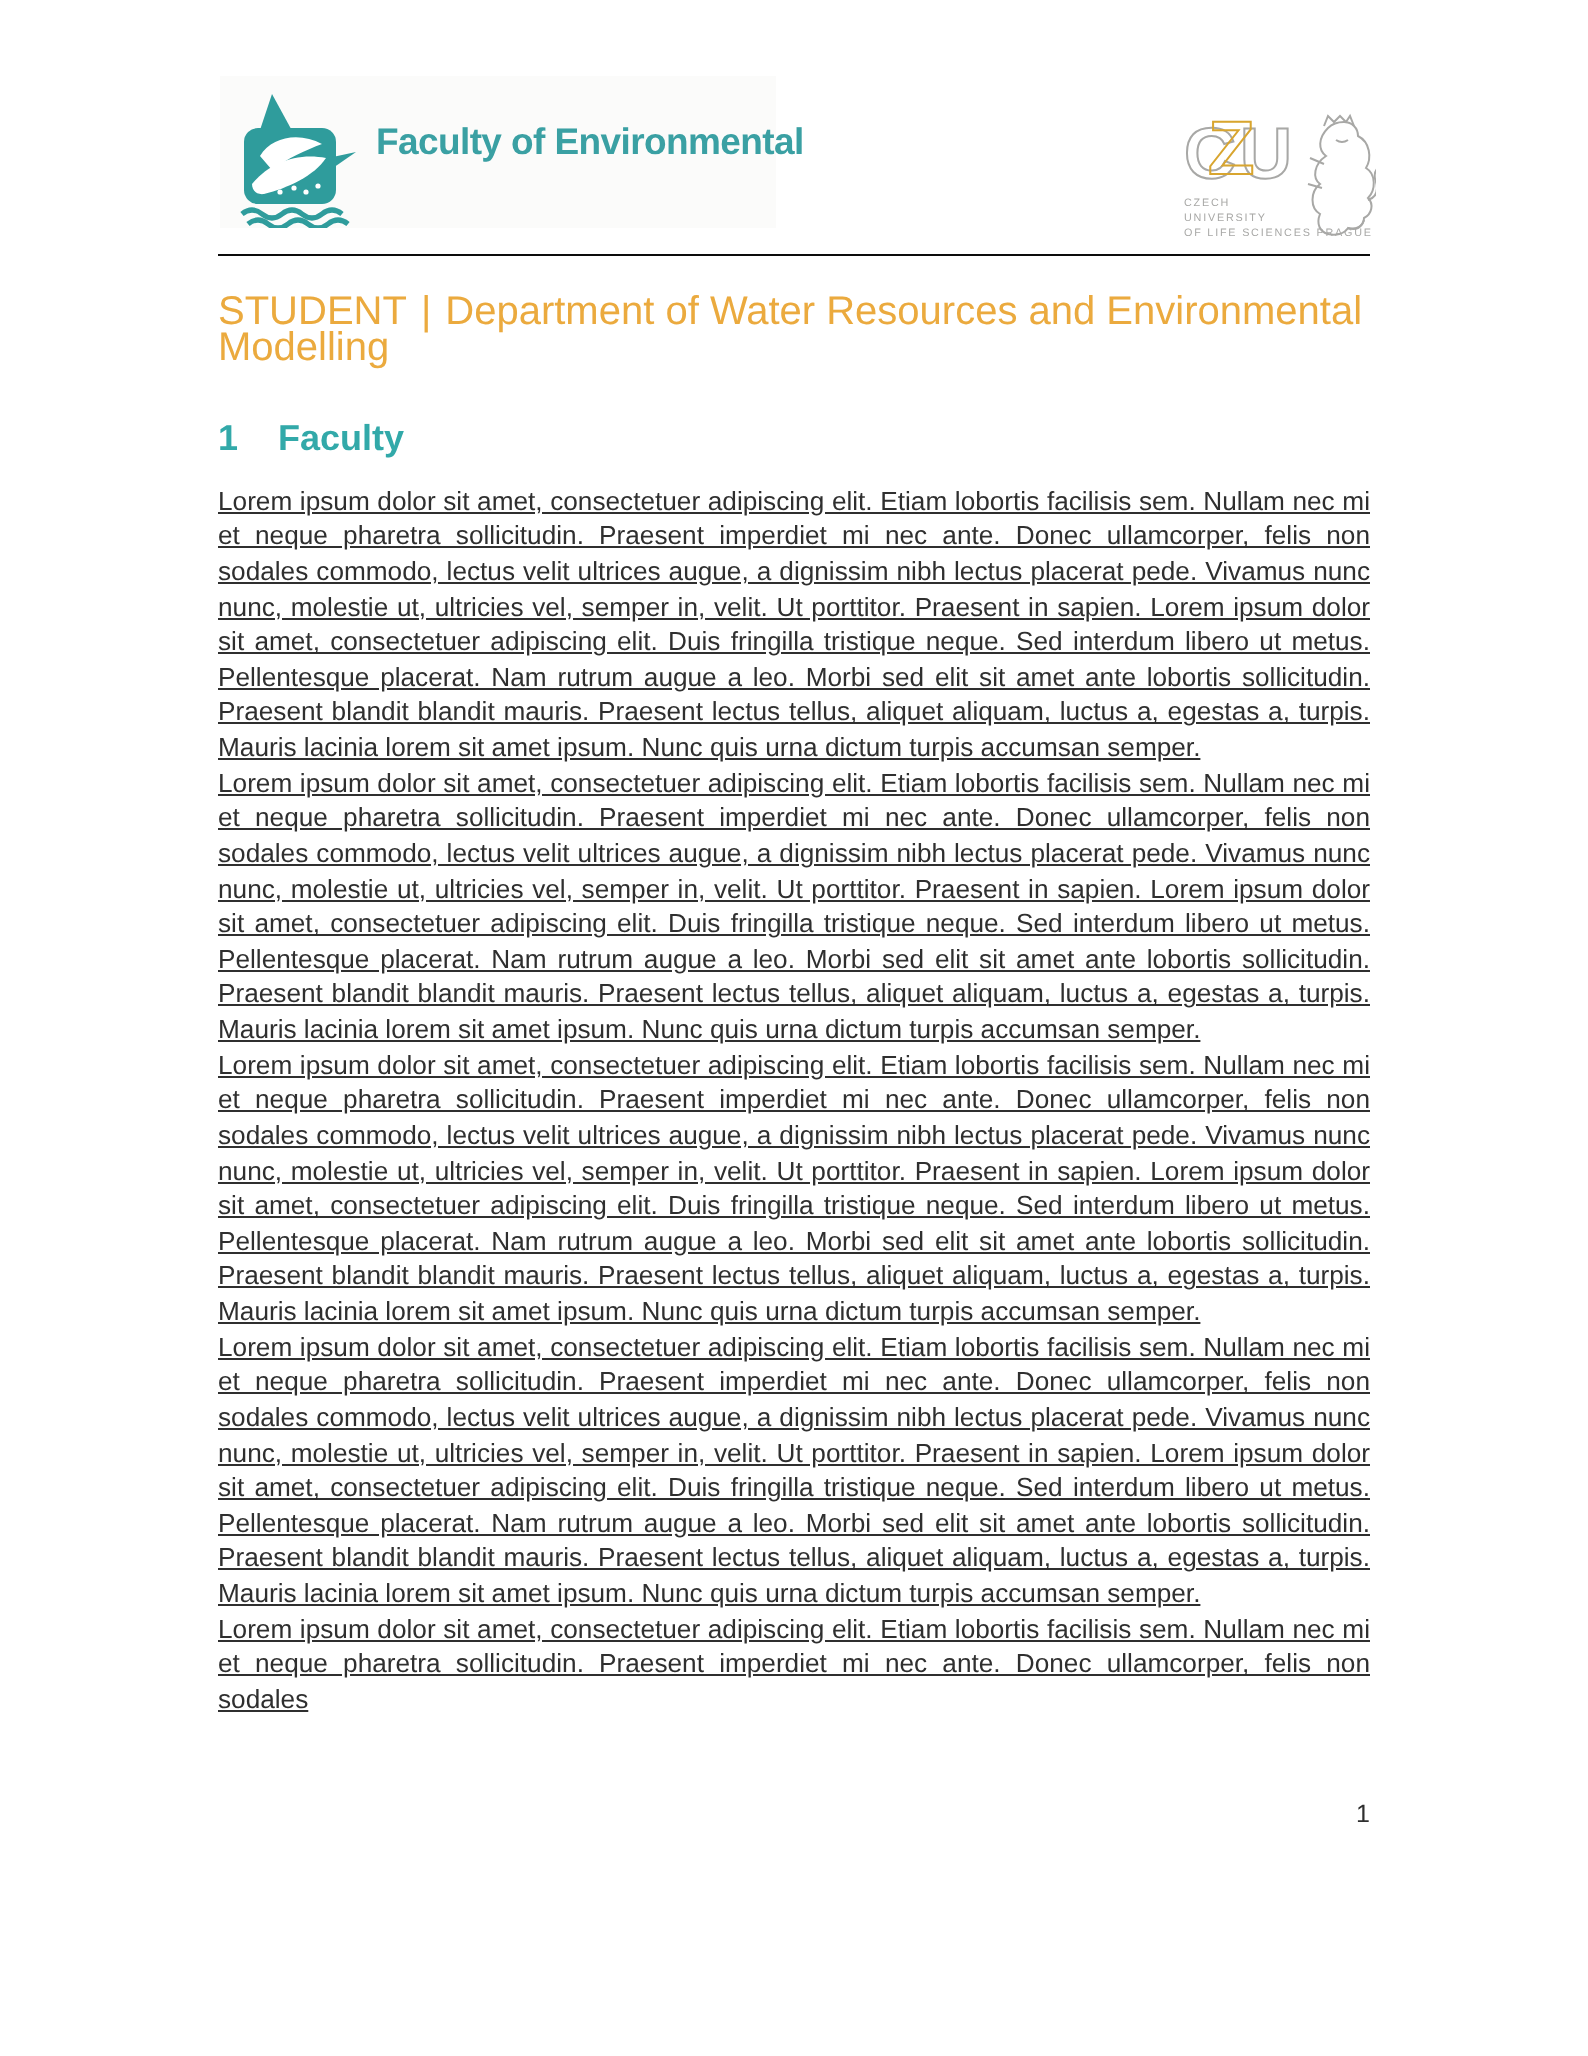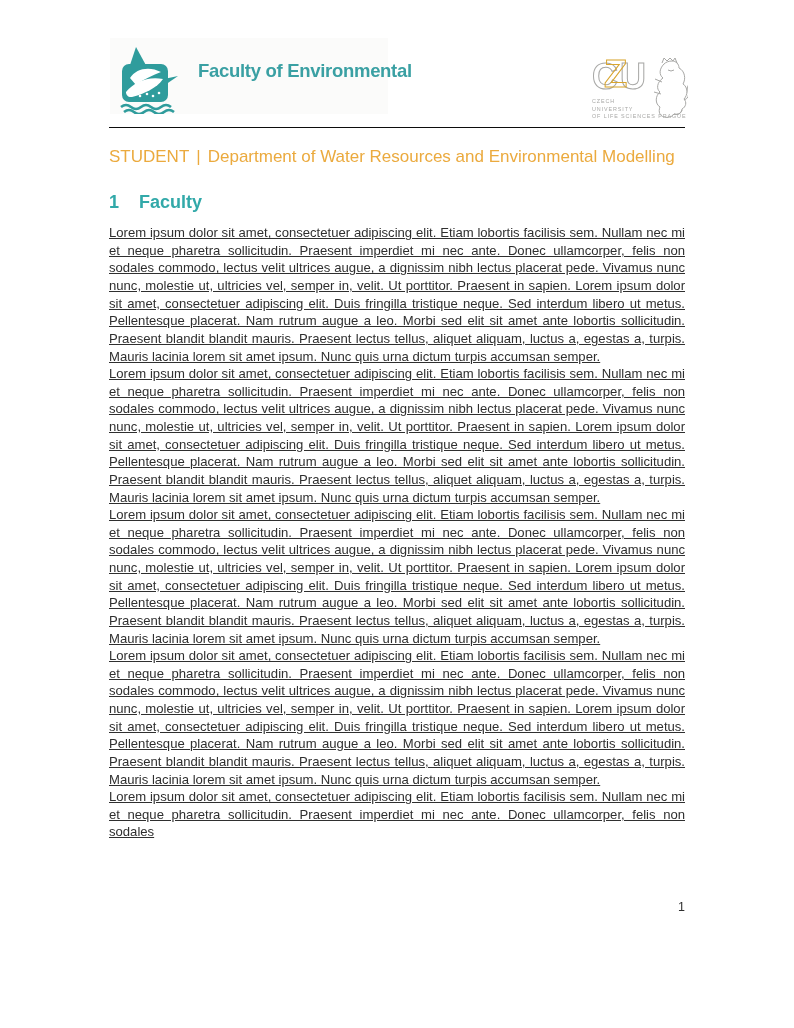--- a/index.html
+++ b/index.html
@@ -10,41 +10,41 @@
   }
 
   
   .logo-bg {
     position:absolute; left:110px; top:38px; width:278px; height:76px;
     background:#fbfbfa;
   }
   .faculty-logo { position:absolute; left:120px; top:44px; display:flex; }
   .faculty-logo svg { width:58px; height:70px; display:block; }
   .faculty-text {
-    margin:16px 0 0 20px; color:#3AA0A3; font-size:18.5px; line-height:21px;
+    margin:16px 0 0 10px; color:#3AA0A3; font-size:18.5px; line-height:21px;
     font-weight:600; letter-spacing:-0.3px;
   }
   .univ-logo { position:absolute; left:592px; top:56px; width:96px; height:68px; }
   .univ-logo svg { width:96px; height:68px; display:block; }
   .czu-letter { font-family:"Liberation Sans", sans-serif; font-weight:bold; fill:none; }
   .czu-word { font-family:"Liberation Sans", sans-serif; font-size:5.4px; letter-spacing:0.9px; }
 
   .rule {
     position:absolute; left:109px; top:126.5px; width:576px; height:0;
     border-top:1.8px solid #0c0c0c;
   }
 
   
   .content { position:absolute; left:109px; top:128px; width:576px; }
   .doc-title {
     margin-top:22px; font-size:23px; line-height:26px; font-weight:bold;
     color:#E9A129; letter-spacing:0.1px;
   }
   .doc-subtitle {
-    margin-top:20px; font-size:17px; line-height:17.5px; color:#EBAA3E;
+    margin-top:20px; font-size:20px; line-height:17.5px; color:#EBAA3E;
   }
   .doc-subtitle .sep { padding:0 7px; font-weight:400; }
   .section-heading {
     margin-top:26px; display:flex; font-size:18px; line-height:20.7px;
     font-weight:bold; color:#32A9A9;
   }
   .section-heading .num { width:30px; }
   .body-text {
     margin-top:12px; font-size:13.1px; line-height:17.62px; color:#2f2f2f;
     text-align:justify;

